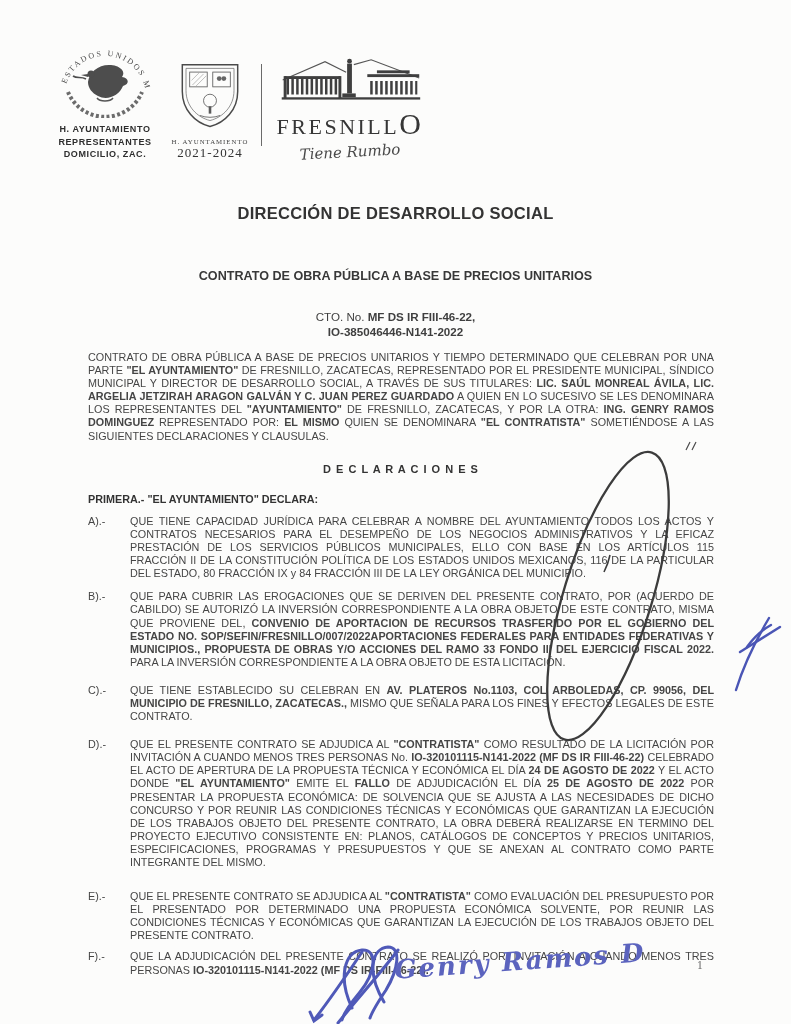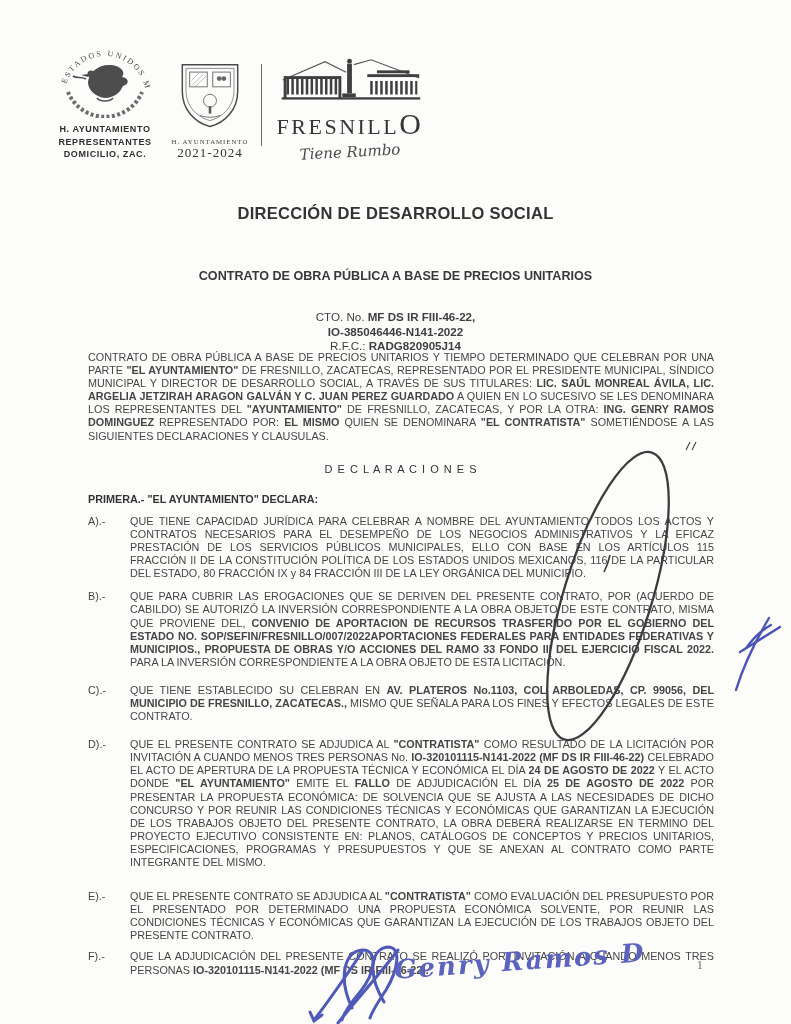--- a/index.html
+++ b/index.html
@@ -20,21 +20,21 @@
   .fres-name .bigO{font-size:30px;}
   .fres-tagline{font-family:"DejaVu Serif",serif;font-style:italic;font-size:15px;color:#4a4a4a;transform:rotate(-3deg);margin-top:0px;}
   
   .t-presidency{position:absolute;top:181px;left:0;width:100%;text-align:center;font-size:16.5px;font-weight:400;letter-spacing:.6px;color:#3d3d3d;}
   .t-direction{position:absolute;top:204px;left:0;width:100%;text-align:center;font-size:16.5px;font-weight:700;letter-spacing:.3px;color:#333;}
   .t-contract{position:absolute;top:257px;left:0;width:100%;text-align:center;font-size:12.6px;font-weight:700;color:#383838;margin-top:12px;}
   .cto-block{position:absolute;top:295px;left:0;width:100%;text-align:center;font-size:11.6px;line-height:14.6px;color:#3f3f3f;margin-top:15px;}
   
   .body-block{position:absolute;top:351px;left:88px;width:626px;font-size:10.8px;line-height:13.1px;text-align:justify;color:#454545;}
   .b{font-weight:700;}
-  .decl-heading{text-align:center;font-weight:400;font-size:11px;letter-spacing:1px;margin-top:20px;color:#333;}
+  .decl-heading{text-align:center;font-weight:700;font-size:11px;letter-spacing:1px;margin-top:20px;color:#333;}
   .primera-heading{font-weight:700;margin-top:17px;color:#333;}
   .clauses{margin-top:9px;}
   .clause{display:grid;grid-template-columns:42px 1fr;margin-bottom:12px;}
   .clause:nth-child(1){margin-bottom:10px;}
   .clause:nth-child(2){margin-bottom:15px;}
   .clause:nth-child(3){margin-bottom:15px;}
   .clause:nth-child(4){margin-bottom:21px;}
   .clause:nth-child(5){margin-bottom:8px;}
   .clabel{font-weight:400;}
   .ctext{text-align:justify;}
@@ -113,21 +113,20 @@
     <div class="fres-name"><span>FRESNILL</span><span class="bigO">O</span></div>
     <div class="fres-tagline">Tiene Rumbo</div>
   </div>
 
   <div class="t-direction">DIRECCIÓN DE DESARROLLO SOCIAL</div>
   <div class="t-contract">CONTRATO DE OBRA PÚBLICA A BASE DE PRECIOS UNITARIOS</div>
 
   <div class="cto-block">
     <div><span>CTO. No. </span><span class="b">MF DS IR FIII-46-22,</span></div>
     <div><span class="b">IO-385046446-N141-2022</span></div>
-    <div><span>R.F.C.: </span><span class="b">RADG820905J14</span></div>
   </div>
 
   <div class="body-block">
     <div class="intro"><span>CONTRATO DE OBRA PÚBLICA A BASE DE PRECIOS UNITARIOS Y TIEMPO DETERMINADO QUE CELEBRAN POR UNA PARTE </span><span class="b">"EL AYUNTAMIENTO"</span><span> DE FRESNILLO, ZACATECAS, REPRESENTADO POR EL PRESIDENTE MUNICIPAL, SÍNDICO MUNICIPAL Y DIRECTOR DE DESARROLLO SOCIAL, A TRAVÉS DE SUS TITULARES: </span><span class="b">LIC. SAÚL MONREAL ÁVILA, LIC. ARGELIA JETZIRAH ARAGON GALVÁN Y C. JUAN PEREZ GUARDADO</span><span> A QUIEN EN LO SUCESIVO SE LES DENOMINARA LOS REPRESENTANTES DEL </span><span class="b">"AYUNTAMIENTO"</span><span> DE FRESNILLO, ZACATECAS, Y POR LA OTRA: </span><span class="b">ING. GENRY RAMOS DOMINGUEZ</span><span> REPRESENTADO POR: </span><span class="b">EL MISMO</span><span> QUIEN SE DENOMINARA </span><span class="b">"EL CONTRATISTA"</span><span> SOMETIÉNDOSE A LAS SIGUIENTES DECLARACIONES Y CLAUSULAS.</span></div>
     <div class="decl-heading">D E C L A R A C I O N E S</div>
     <div class="primera-heading">PRIMERA.- "EL AYUNTAMIENTO" DECLARA:</div>
     <div class="clauses">
         <div class="clause">
           <div class="clabel">A).-</div>
           <div class="ctext"><span>QUE TIENE CAPACIDAD JURÍDICA PARA CELEBRAR A NOMBRE DEL AYUNTAMIENTO TODOS LOS ACTOS Y CONTRATOS NECESARIOS PARA EL DESEMPEÑO DE LOS NEGOCIOS ADMINISTRATIVOS Y LA EFICAZ PRESTACIÓN DE LOS SERVICIOS PÚBLICOS MUNICIPALES, ELLO CON BASE EN LOS ARTÍCULOS 115 FRACCIÓN II DE LA CONSTITUCIÓN POLÍTICA DE LOS ESTADOS UNIDOS MEXICANOS, 116 DE LA PARTICULAR DEL ESTADO, 80 FRACCIÓN IX y 84 FRACCIÓN III DE LA LEY ORGÁNICA DEL MUNICIPIO.</span></div>

